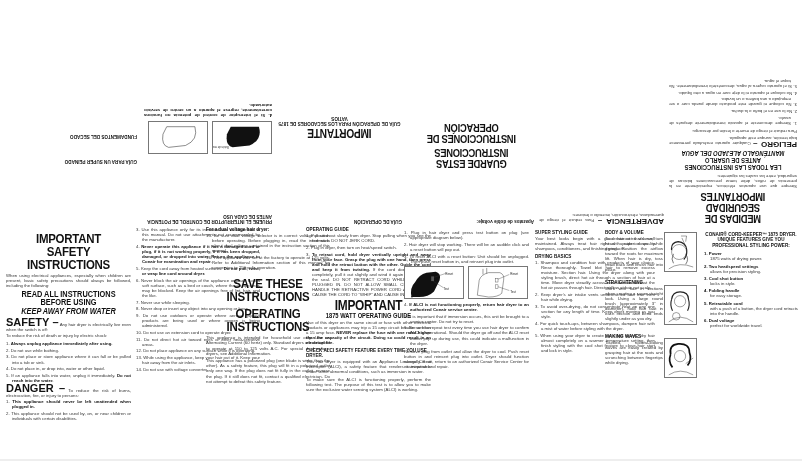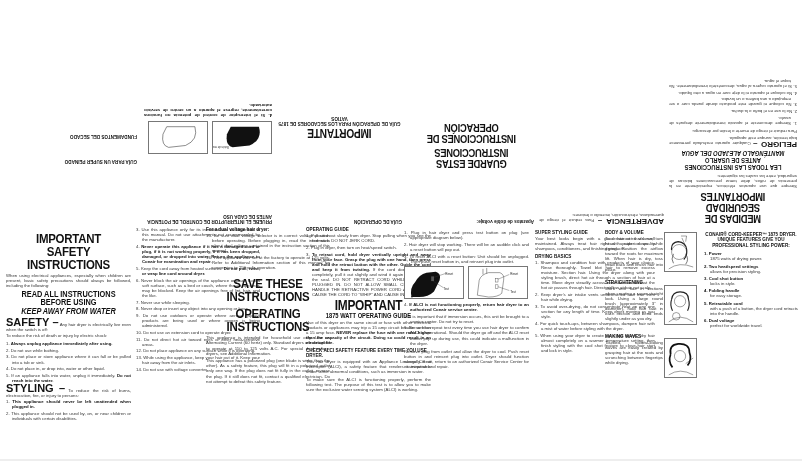--- a/index.html
+++ b/index.html
@@ -96,21 +96,21 @@
     <div class="h-mid h-it" style="margin-bottom:4px;">KEEP AWAY FROM WATER</div>
     <p style="margin-bottom:1px;"><span class="lead-word">SAFETY –</span><span> Any hair dryer is electrically live even when the switch is off:</span></p>
     <p>To reduce the risk of death or injury by electric shock:</p>
     <ol>
       <li><span>1.</span> <span class="b">Always unplug appliance immediately after using.</span></li>
       <li><span>2.</span> <span>Do not use while bathing.</span></li>
       <li><span>3.</span> <span>Do not place or store appliance where it can fall or be pulled into a tub or sink.</span></li>
       <li><span>4.</span> <span>Do not place in, or drop into, water or other liquid.</span></li>
       <li><span>5.</span> <span>If an appliance falls into water, unplug it immediately. </span><span class="b">Do not reach into the water.</span></li>
     </ol>
-    <p style="margin-top:3px;margin-bottom:1px;"><span class="lead-word">STYLING –</span><span> To reduce the risk of burns, electrocution, fire, or injury to persons:</span></p>
+    <p style="margin-top:3px;margin-bottom:1px;"><span class="lead-word">DANGER –</span><span> To reduce the risk of burns, electrocution, fire, or injury to persons:</span></p>
     <ol>
       <li><span>1.</span> <span class="b">This appliance should never be left unattended when plugged in.</span></li>
       <li><span>2.</span> <span>This appliance should not be used by, on, or near children or individuals with certain disabilities.</span></li>
     </ol>
   </div>
 
   <div class="col" style="left:136px; width:124px; top:5px;">
     <ol>
       <li><span>3.</span> <span>Use this appliance only for its intended use as described in this manual. Do not use attachments not recommended by the manufacturer.</span></li>
       <li><span>4.</span> <span class="b">Never operate this appliance if it has a damaged cord or plug, if it is not working properly, if it has been dropped, damaged, or dropped into water. Return the appliance to Conair for examination and repair.</span></li>

